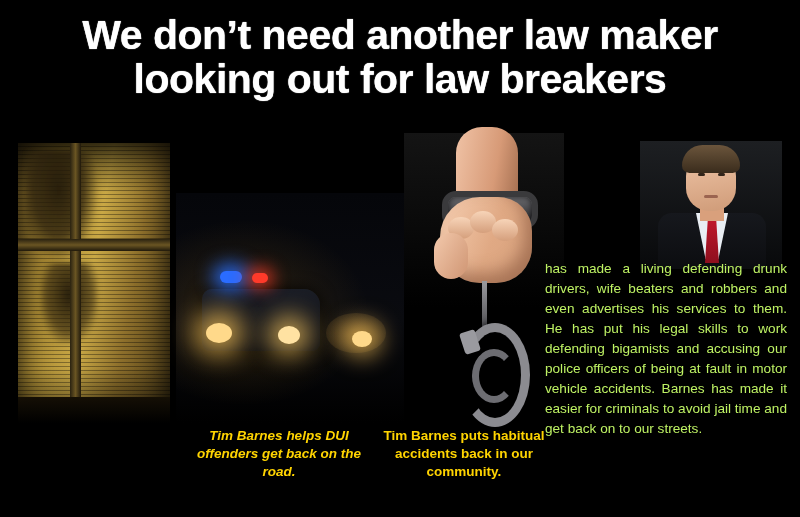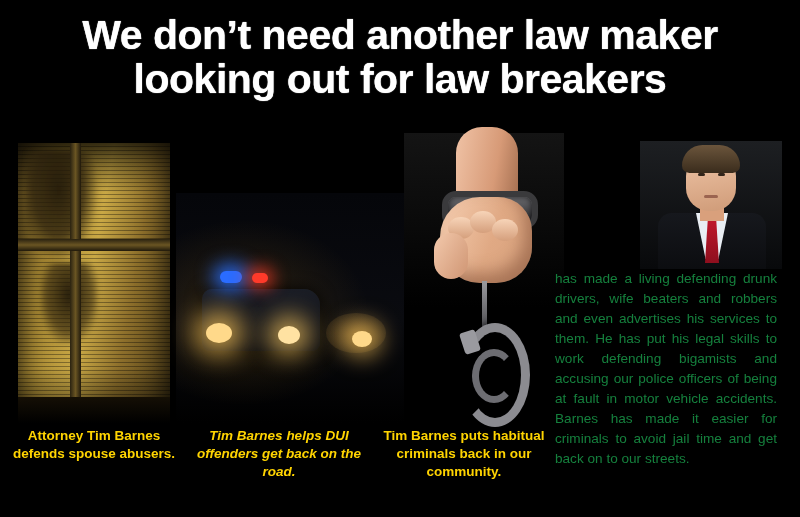--- a/index.html
+++ b/index.html
@@ -343,25 +343,25 @@
   }
   .rightblock .att-name {
     color: #e11b1b;
     font-weight: bold;
     font-size: 20.5px;
     letter-spacing: -0.2px;
     margin: 0 0 5px 0;
     white-space: nowrap;
   }
   .rightblock .body {
-    color: #15803d;
+    color: #bef264;
     font-size: 13.6px;
     line-height: 1.47;
     text-align: justify;
-    margin: 14px;
+    margin: 4px;
   }
 </style>
 </head>
 <body>
 
 <div class="flyer">
 
   <div class="headline">
     <span class="line1">We don’t need another law maker</span>
     <span class="line2">looking out for law breakers</span>
@@ -410,21 +410,20 @@
       <div class="neck"></div>
       <div class="head"></div>
       <div class="hair"></div>
       <div class="eye l"></div>
       <div class="eye r"></div>
       <div class="mouth"></div>
     </div>
 
   </div>
 
-  <div class="caption cap1">Attorney Tim Barnes defends spouse abusers.</div>
   <div class="caption cap2">Tim Barnes helps DUI offenders get back on the road.</div>
-  <div class="caption cap3">Tim Barnes puts habitual criminals back in our community.</div>
+  <div class="caption cap3">Tim Barnes puts habitual accidents back in our community.</div>
 
   <div class="rightblock">
     <div class="body">has made a living defending drunk drivers, wife beaters and robbers and even advertises his services to them. He has put his legal skills to work defending bigamists and accusing our police officers of being at fault in motor vehicle accidents. Barnes has made it easier for criminals to avoid jail time and get back on to our streets.</div>
   </div>
 
 </div>
 
 </body></html>

